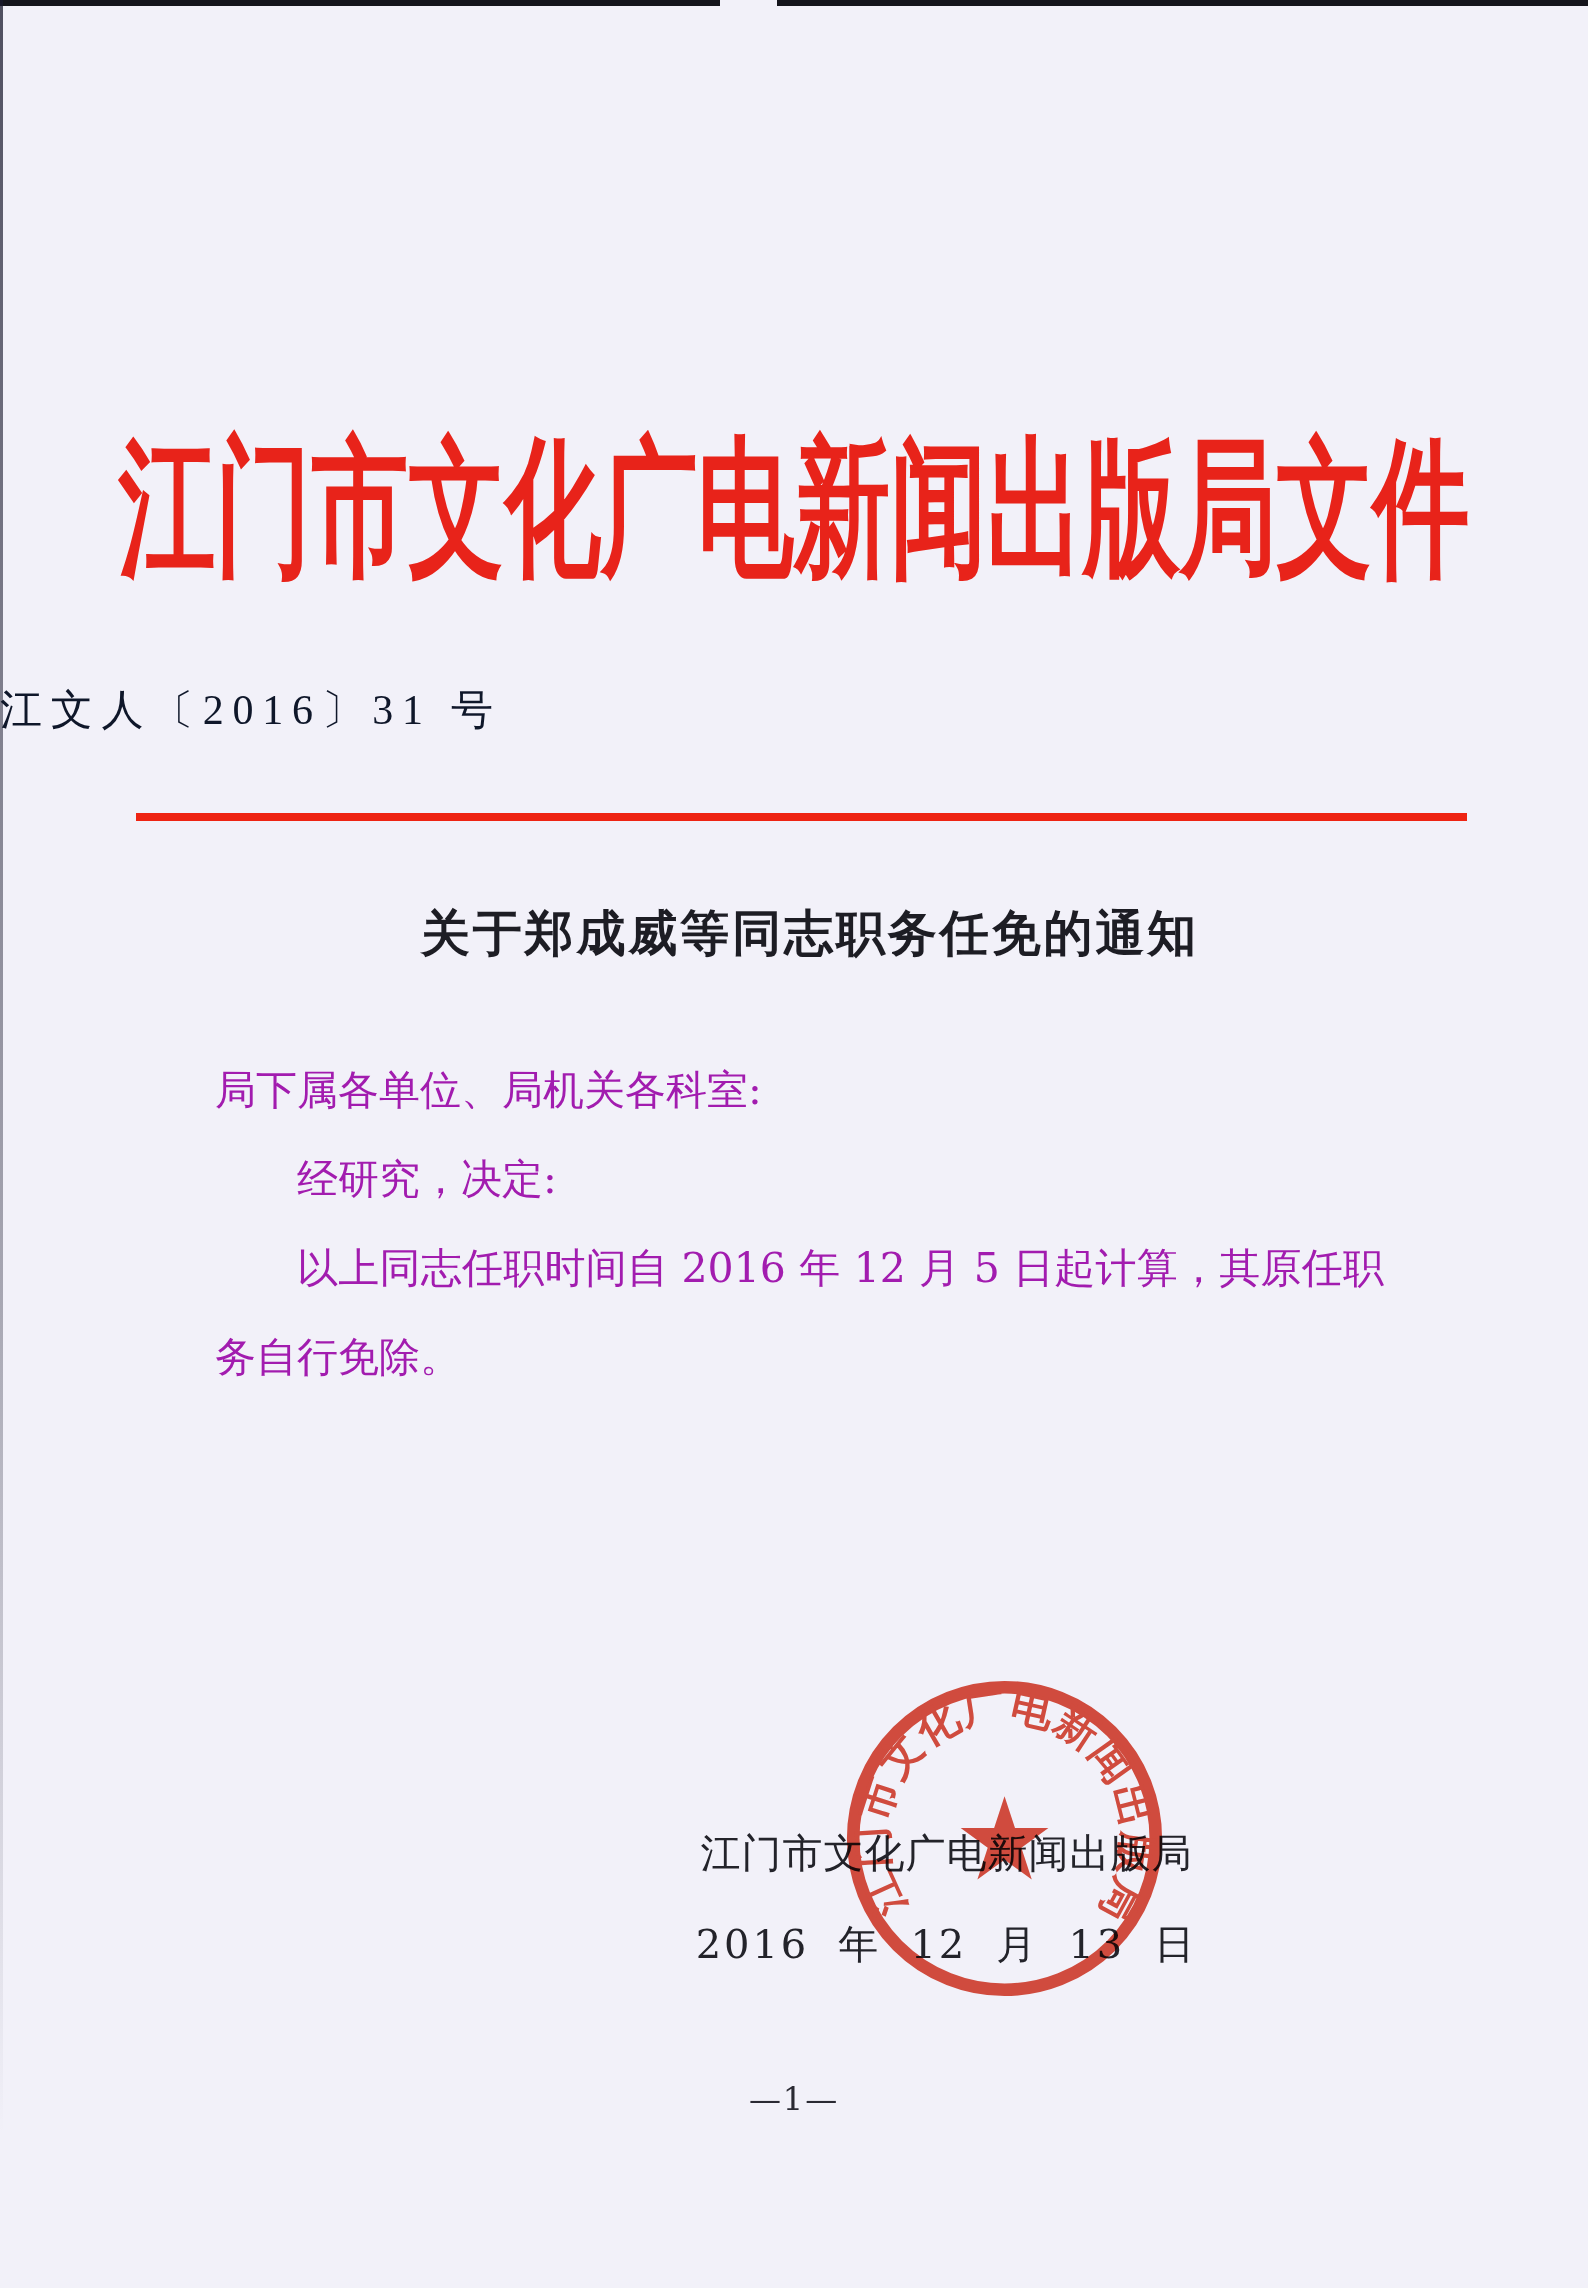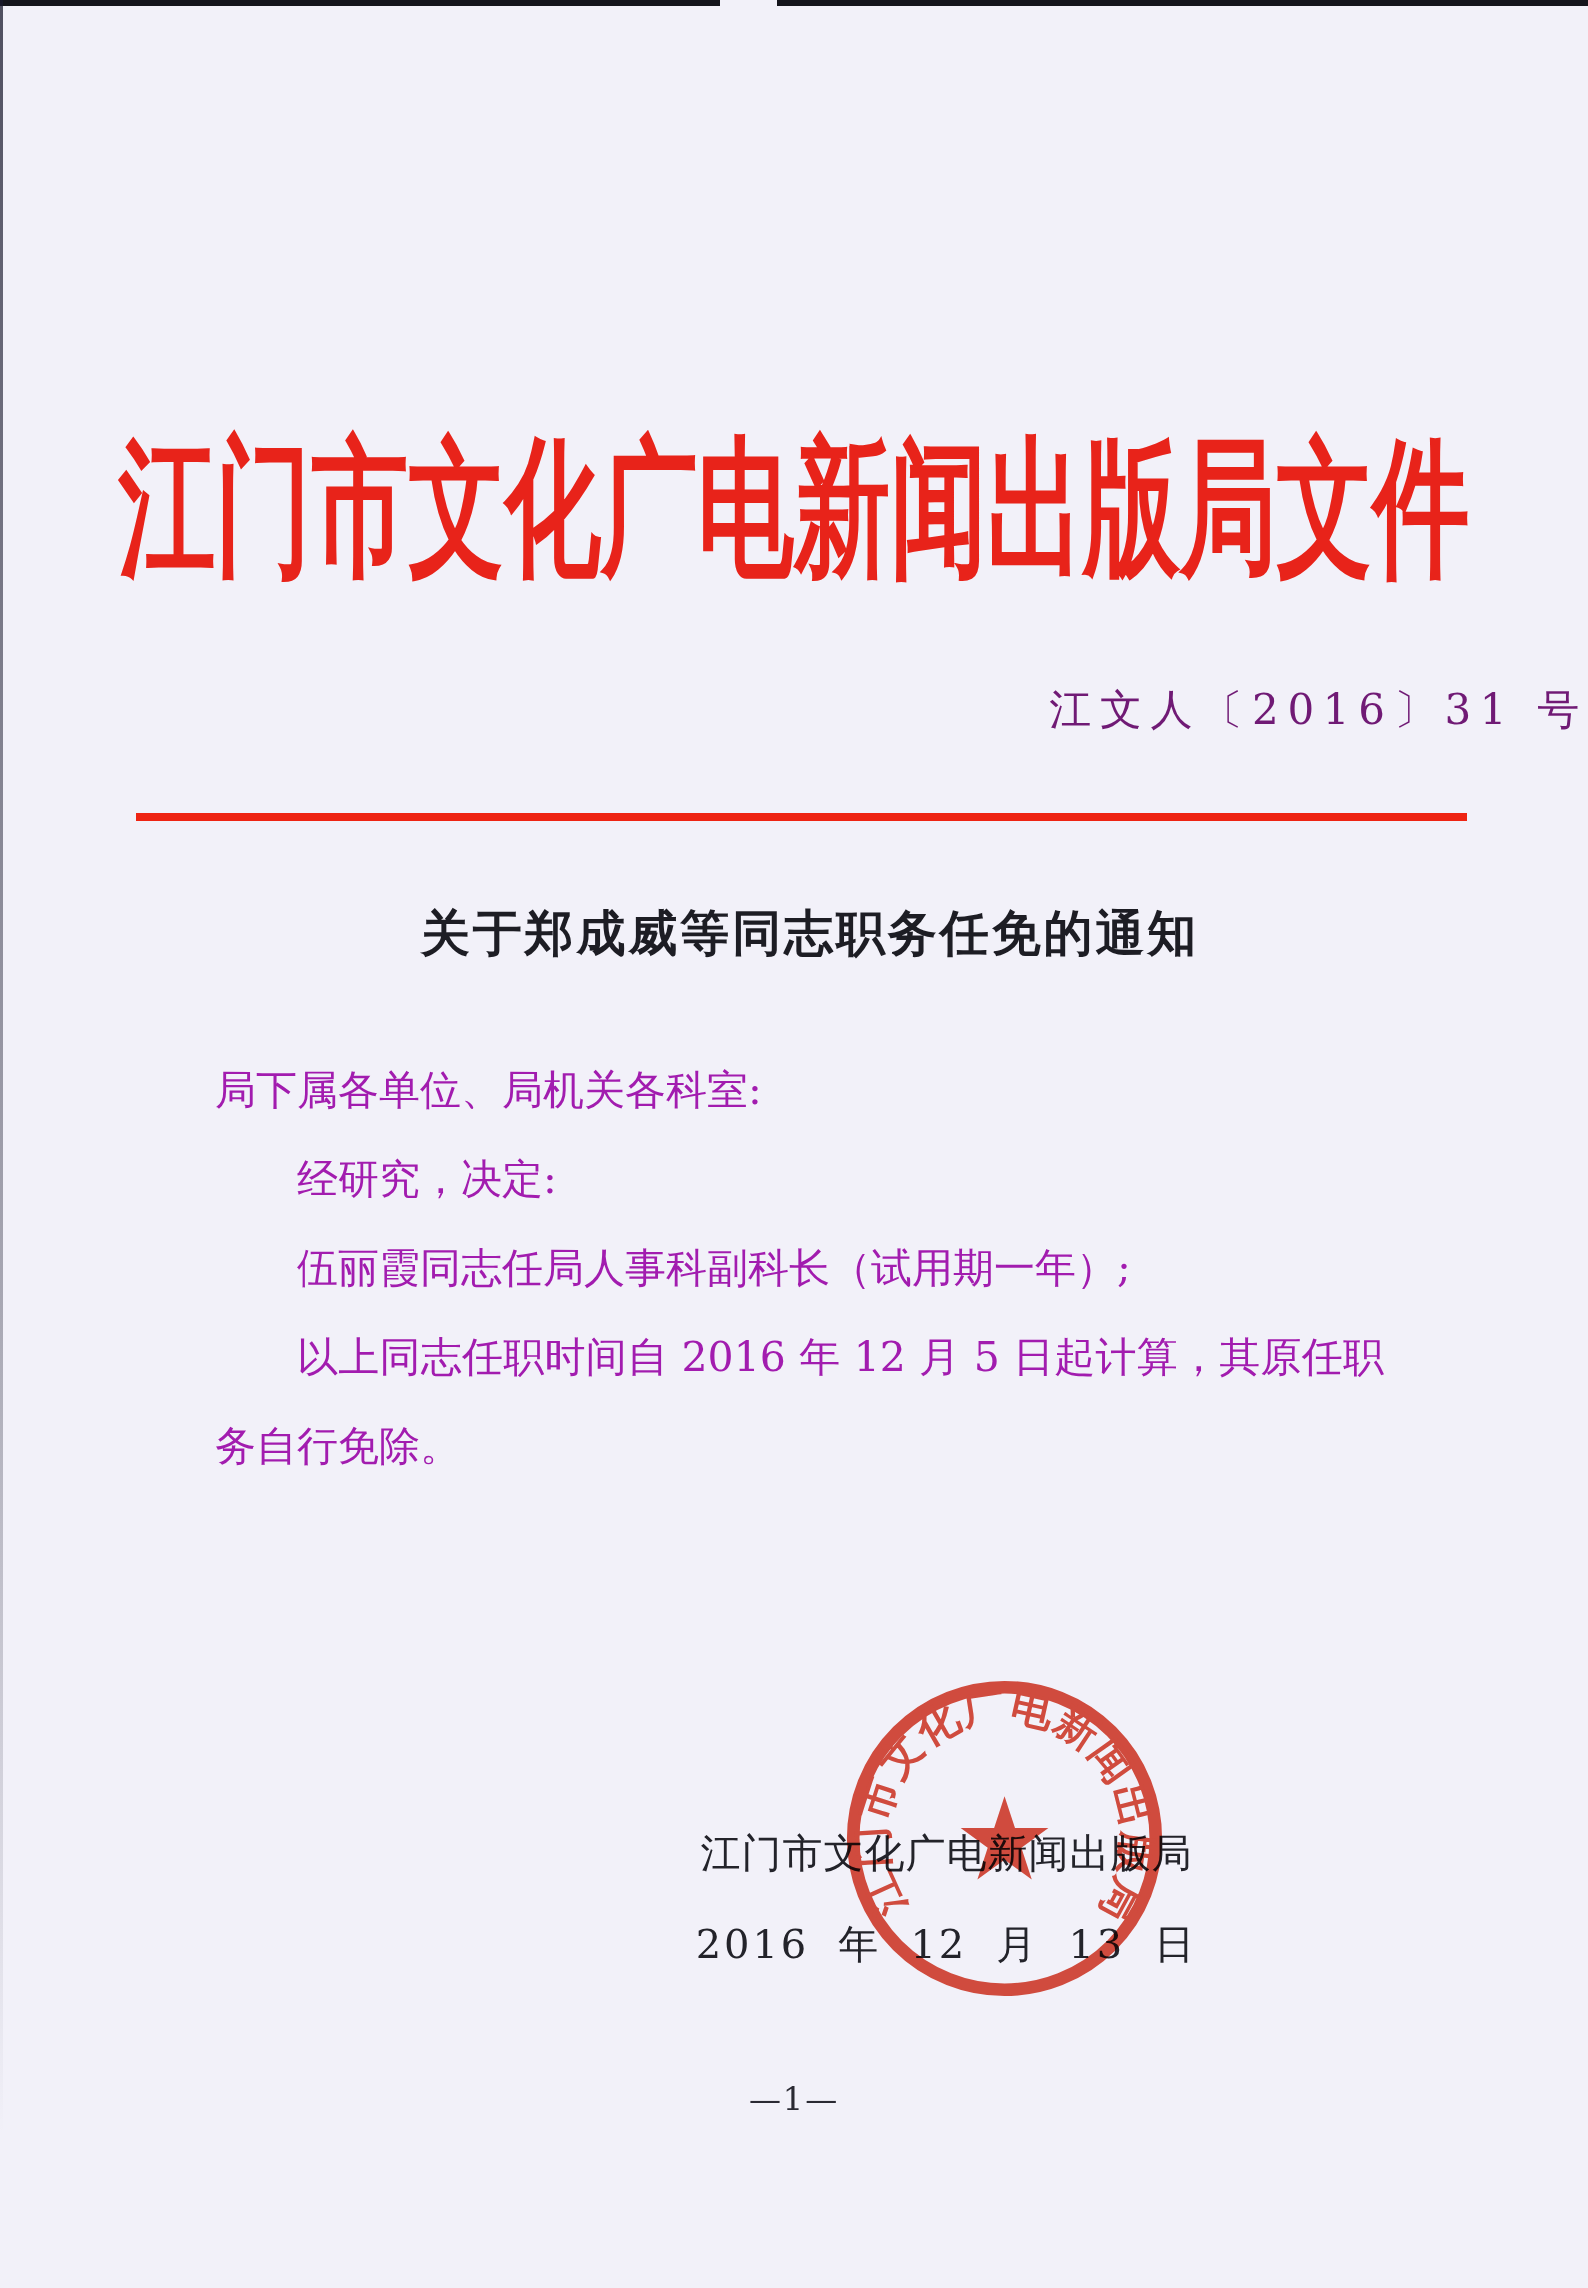--- a/index.html
+++ b/index.html
@@ -40,24 +40,25 @@
     font-size: 109px;
     color: #e8231a;
     letter-spacing: 0px;
     transform: scale(0.885, 1.38);
     transform-origin: 50% 0;
     white-space: nowrap;
   }
   .doc-number {
     position: absolute; top: 682px; left: 0;
     width: 100%;
-    text-align: right;
+    text-align: left;
     font-size: 42px;
     letter-spacing: 8.7px;
-    color: #701a75;
+    color: #0f172a;
+    font-family: Liberation Serif, serif;
   }
   .red-line {
     position: absolute; top: 813px; left: 136px;
     width: 1331px; height: 7.8px;
     background: #ee2413;
   }
   .doc-title {
     position: absolute; top: 901px; left: 16px;
     width: 100%;
     text-align: center;
@@ -127,21 +128,20 @@
 
   <div class="doc-number">江文人〔2016〕31 号</div>
 
   <div class="red-line"></div>
 
   <div class="doc-title">关于郑成威等同志职务任免的通知</div>
 
   <div class="body-text">
     <p class="salutation">局下属各单位、局机关各科室:</p>
     <p>经研究，决定:</p>
-    <p>伍丽霞同志任局人事科副科长（试用期一年）;</p>
     <p>以上同志任职时间自 2016 年 12 月 5 日起计算，其原任职务自行免除。</p>
   </div>
 
   <div class="signature-org">江门市文化广电新闻出版局</div>
   <div class="signature-date">2016 年 12 月 13 日</div>
 
   <svg class="seal" viewBox="0 0 364 364" xmlns="http://www.w3.org/2000/svg">
     <defs>
       <path id="sealArc" d="M 82.1 252 A 122 122 0 1 1 281.9 252" fill="none"></path>
     </defs>

